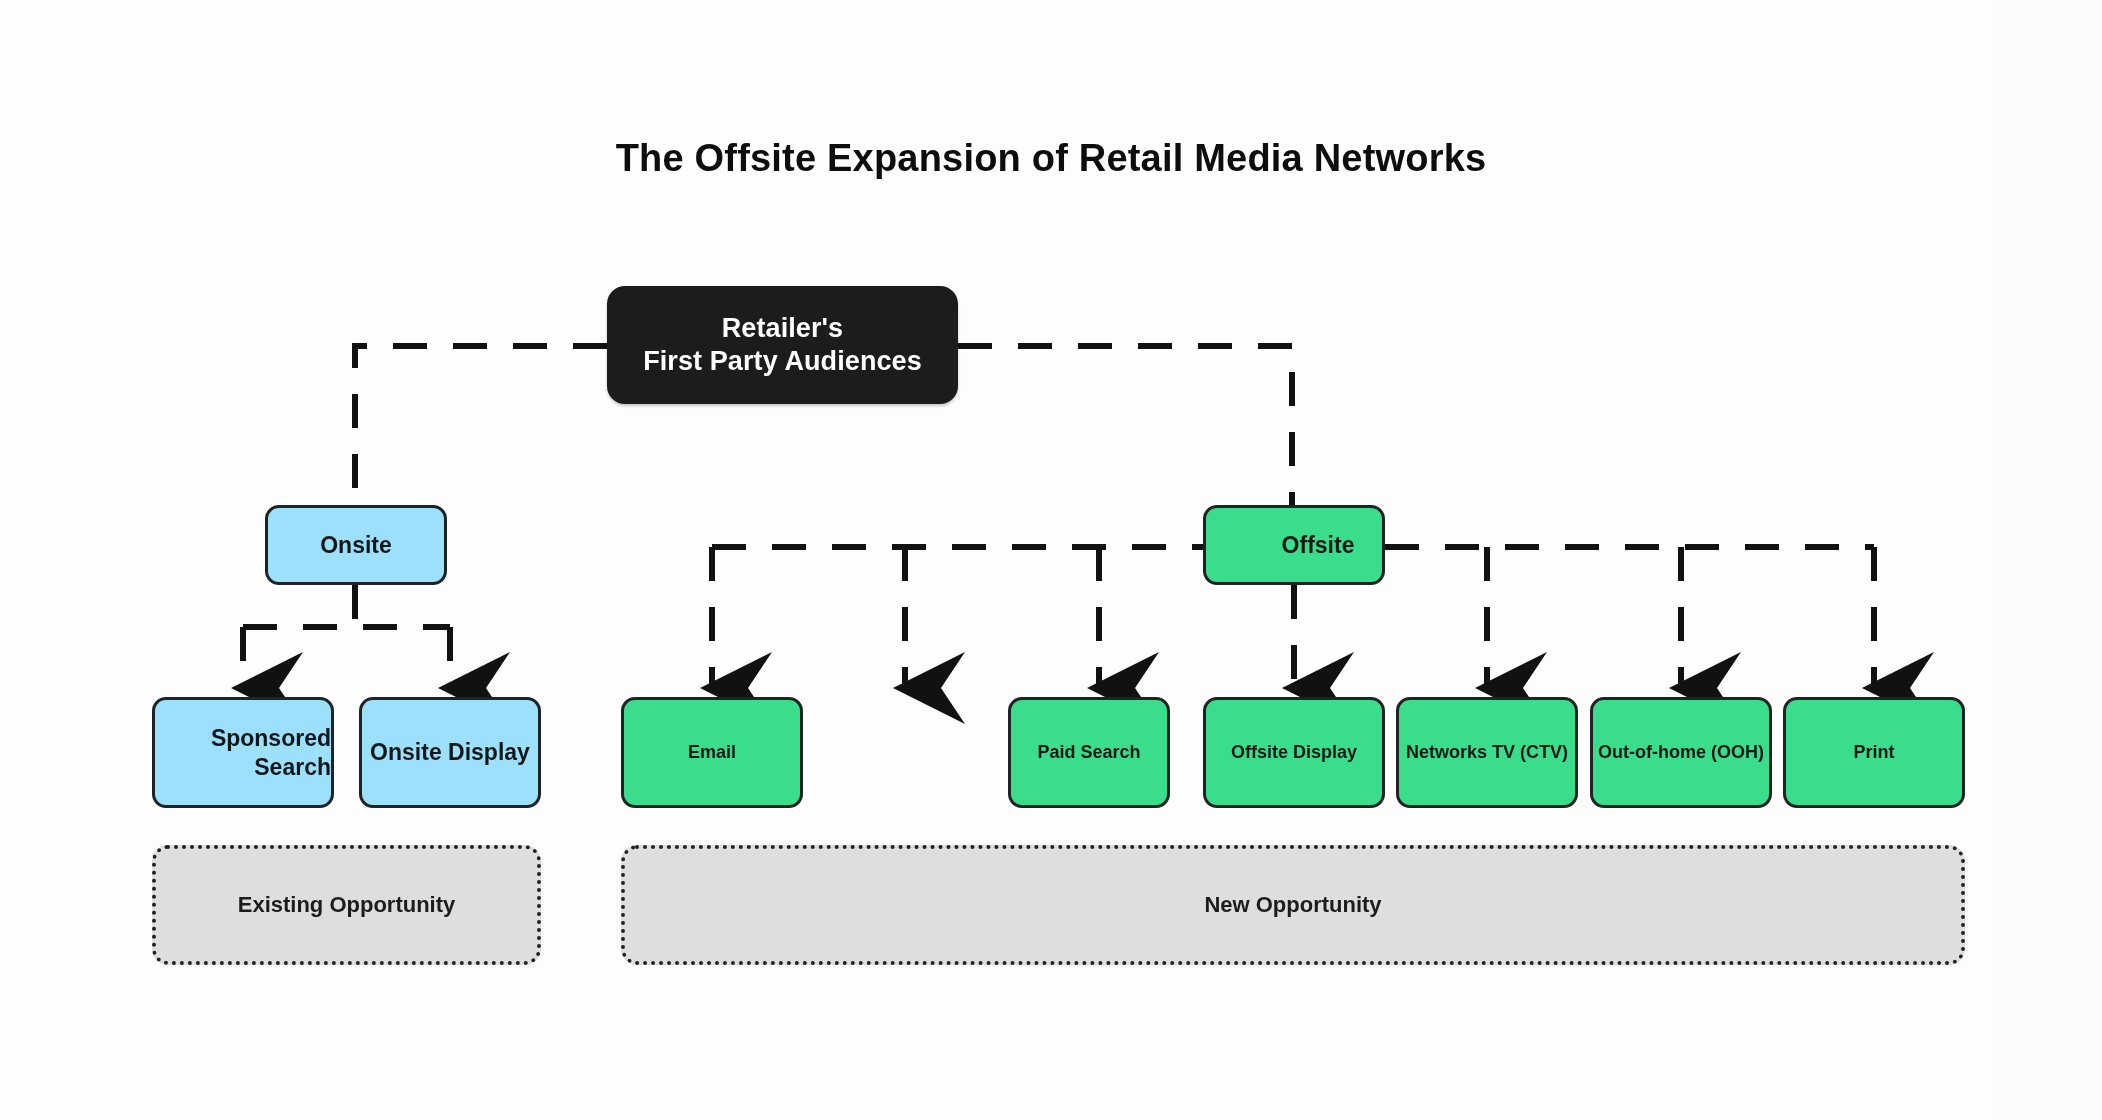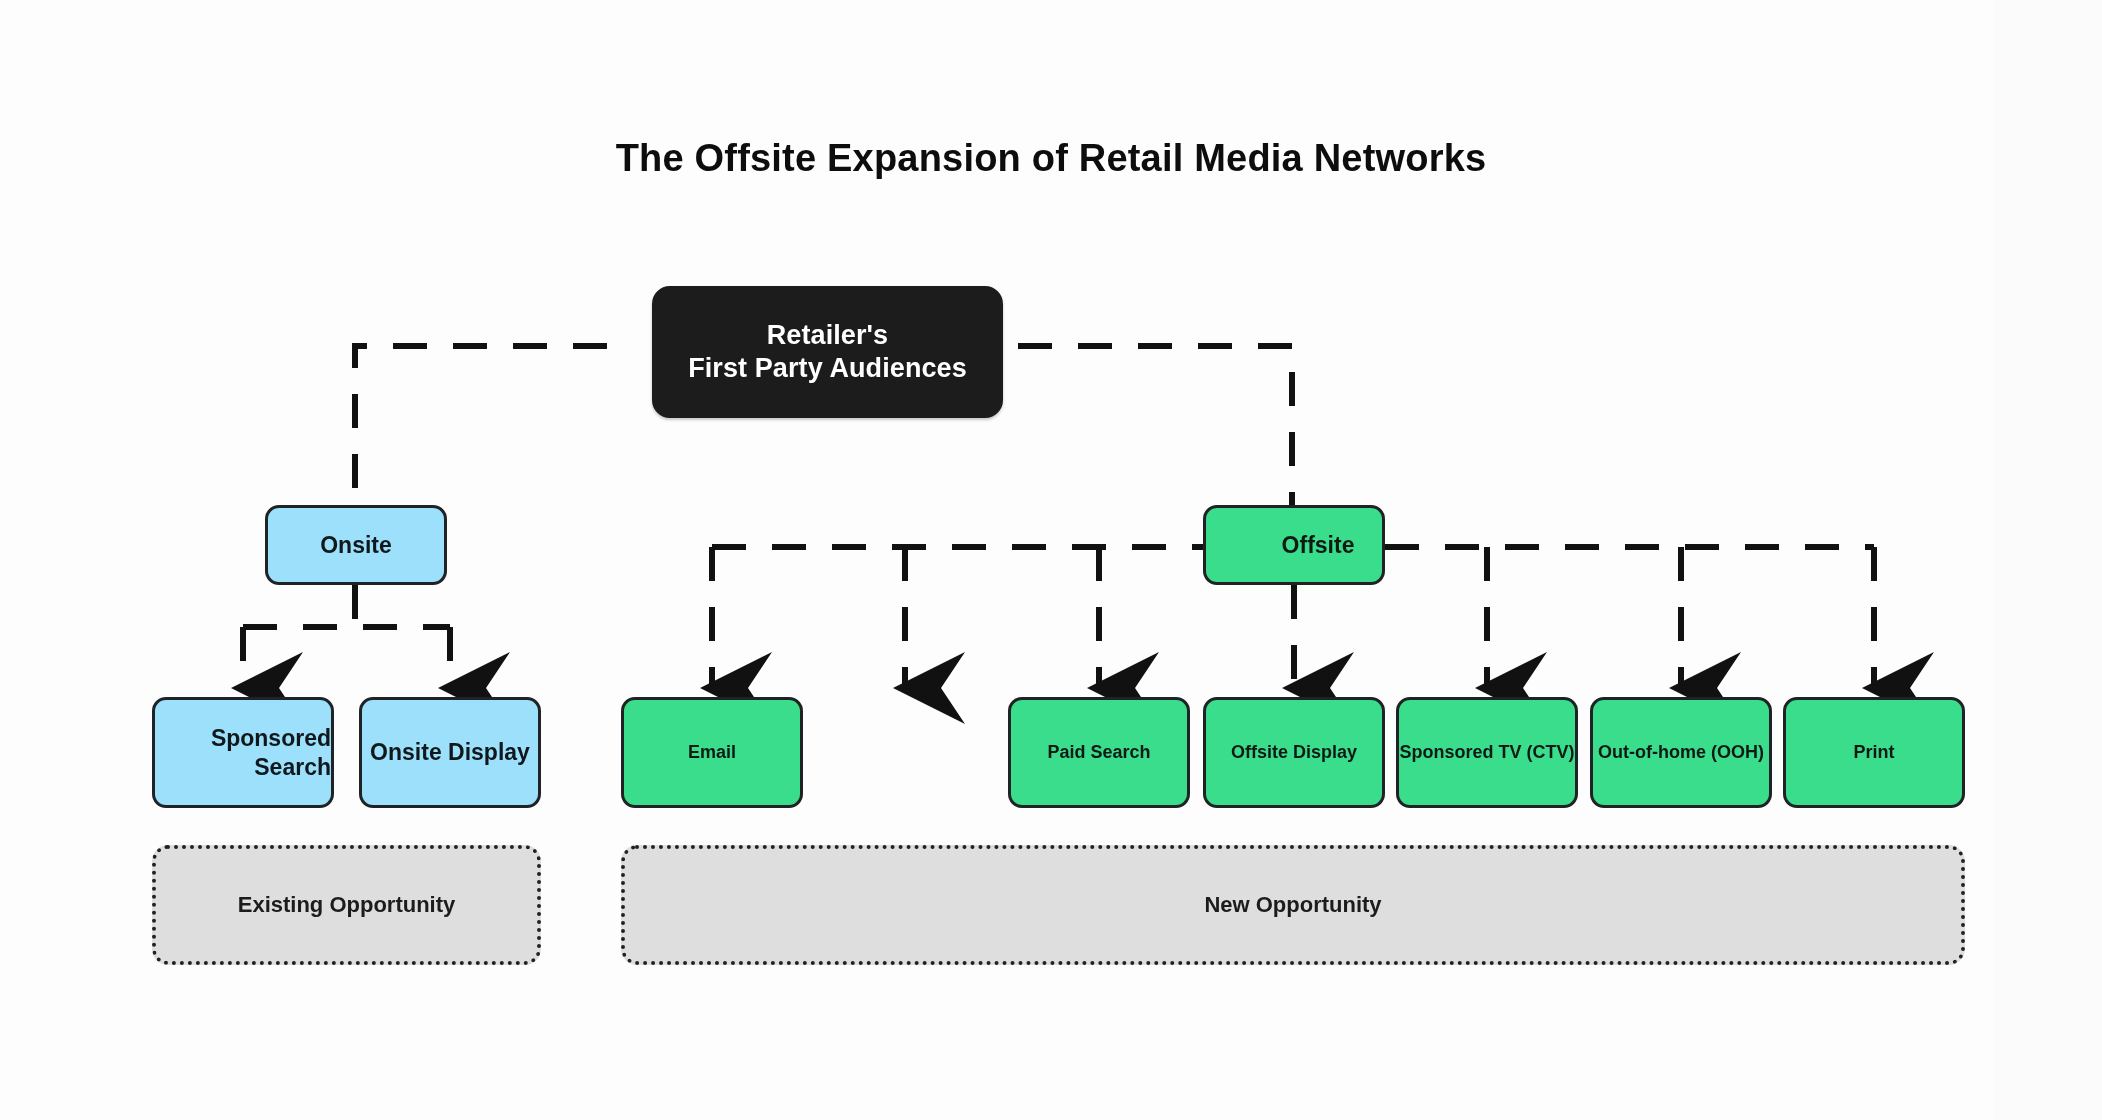--- a/index.html
+++ b/index.html
@@ -78,43 +78,43 @@
       <path d="M 905 547 L 905 688" stroke-dasharray="34 26" marker-end="url(#arrow)"></path>
       <path d="M 1099 547 L 1099 688" stroke-dasharray="34 26" marker-end="url(#arrow)"></path>
       <path d="M 1487 547 L 1487 688" stroke-dasharray="34 26" marker-end="url(#arrow)"></path>
       <path d="M 1681 547 L 1681 688" stroke-dasharray="34 26" marker-end="url(#arrow)"></path>
       <path d="M 1874 547 L 1874 688" stroke-dasharray="34 26" marker-end="url(#arrow)"></path>
     </g>
   </svg>
 
   <div id="title">The Offsite Expansion of Retail Media Networks</div>
 
-  <div class="node node-root" style="left:607px;top:286px;width:351px;height:132px;margin-left:45px;">
+  <div class="node node-root" style="left:607px;top:286px;width:351px;height:118px;">
     <div>
       <div>Retailer's</div>
       <div>First Party Audiences</div>
     </div>
   </div>
 
   <div class="node node-blue node-mid" style="left:265px;top:505px;width:182px;height:80px;">Onsite</div>
 
   <div class="node node-green node-mid" style="left:1203px;top:505px;width:182px;height:80px;padding-left:48px;">Offsite</div>
 
   <div class="node node-blue node-leaf-blue" style="left:152px;top:697px;width:182px;height:111px;">Sponsored Search</div>
 
   <div class="node node-blue node-leaf-blue" style="left:359px;top:697px;width:182px;height:111px;">Onsite Display</div>
 
   <div class="node node-green node-leaf" style="left:621px;top:697px;width:182px;height:111px;">Email</div>
 
 
-  <div class="node node-green node-leaf" style="left:1008px;top:697px;width:182px;height:111px;">Paid Search</div>
+  <div class="node node-green node-leaf" style="left:1008px;top:697px;width:162px;height:111px;">Paid Search</div>
 
   <div class="node node-green node-leaf" style="left:1203px;top:697px;width:182px;height:111px;">Offsite Display</div>
 
-  <div class="node node-green node-leaf" style="left:1396px;top:697px;width:182px;height:111px;">Sponsored TV (CTV)</div>
+  <div class="node node-green node-leaf" style="left:1396px;top:697px;width:182px;height:111px;">Networks TV (CTV)</div>
 
   <div class="node node-green node-leaf" style="left:1590px;top:697px;width:182px;height:111px;">Out-of-home (OOH)</div>
 
   <div class="node node-green node-leaf" style="left:1783px;top:697px;width:182px;height:111px;">Print</div>
 
   <div class="group-box" style="left:152px;top:845px;width:389px;height:120px;">Existing Opportunity</div>
 
   <div class="group-box" style="left:621px;top:845px;width:1344px;height:120px;">New Opportunity</div>
 
 </div>

